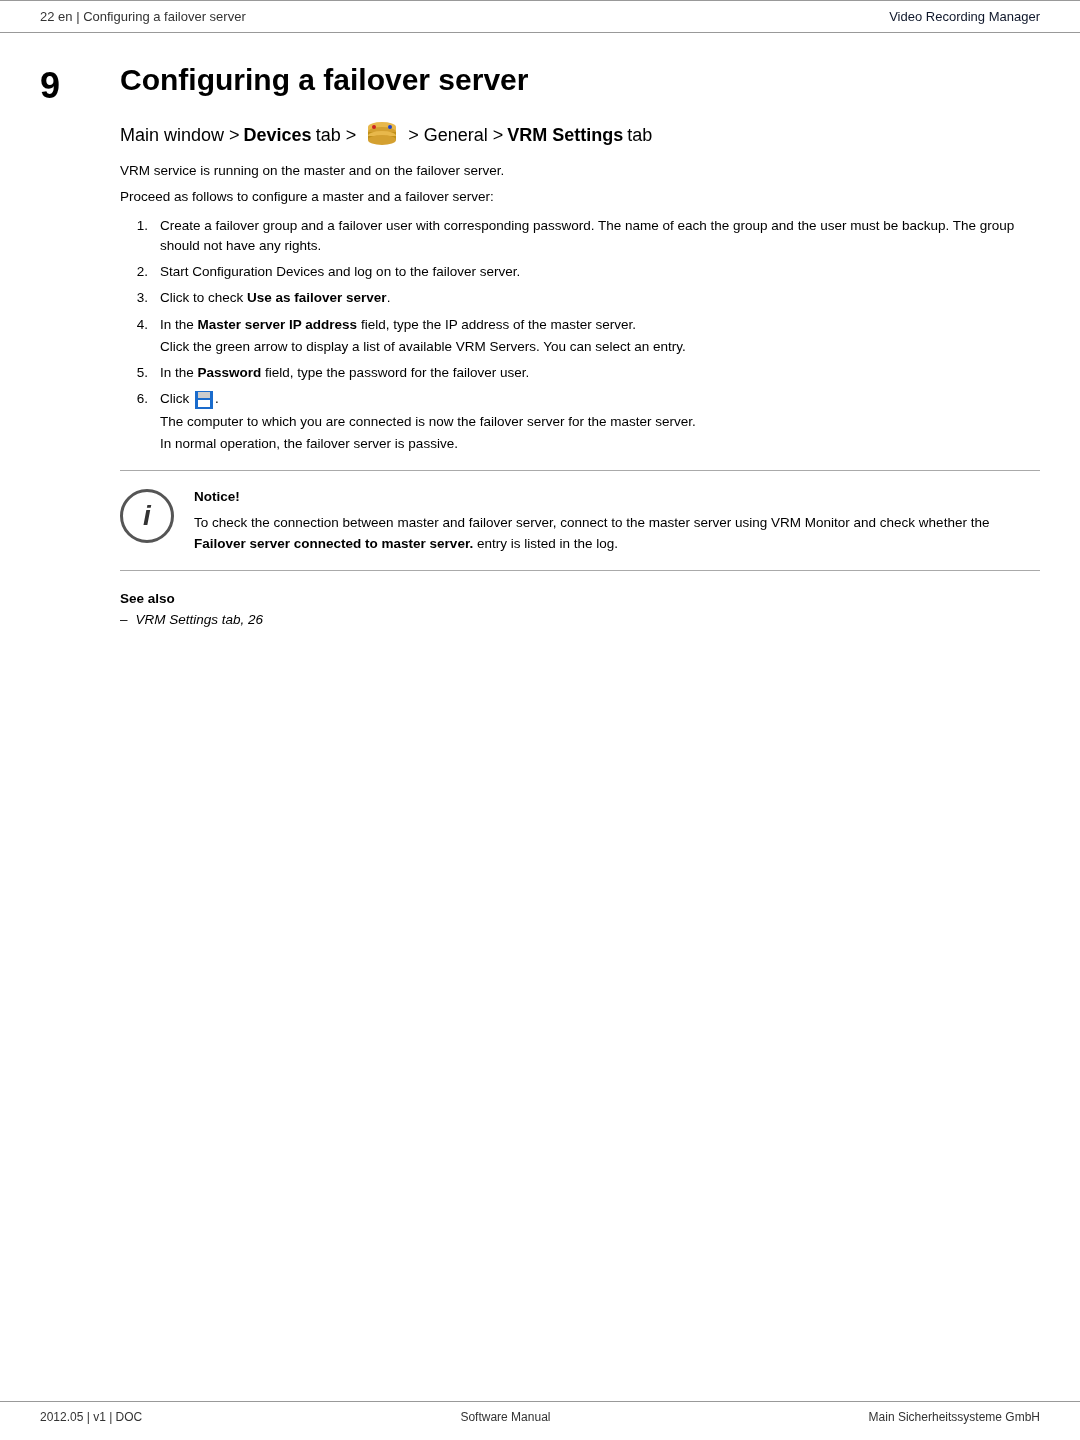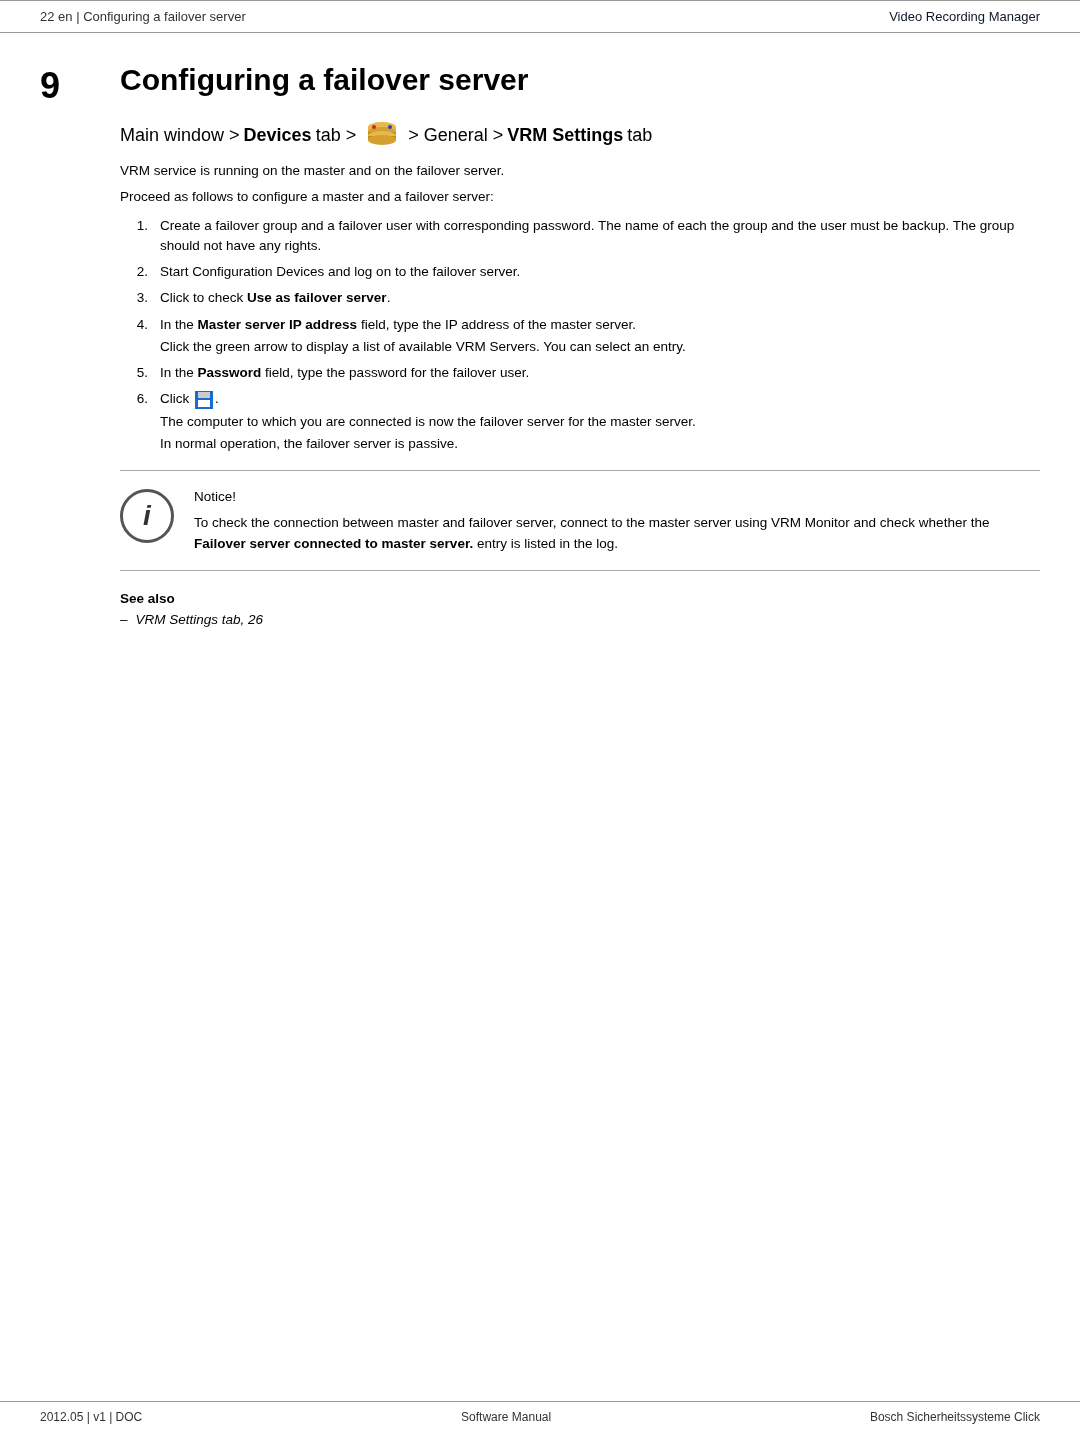--- a/index.html
+++ b/index.html
@@ -146,21 +146,21 @@
       margin-top: 2px;
     }
 
     .notice-content {
       flex: 1;
       font-size: 13.5px;
       line-height: 1.5;
     }
 
     .notice-title {
-      font-weight: normal;
+      font-weight: bold;
       margin-bottom: 6px;
     }
 
     
     .see-also {
       margin-top: 20px;
     }
 
     .see-also-title {
       font-weight: bold;
@@ -346,16 +346,16 @@
           </li>
         </ul>
       </div>
 
     </div>
   </div>
 
   <div class="footer">
     <span class="footer-left">2012.05 | v1 | DOC</span>
     <span class="footer-center">Software Manual</span>
-    <span class="footer-right">Bosch Sicherheitssysteme Click</span>
+    <span class="footer-right">Main Sicherheitssysteme GmbH</span>
   </div>
 
 </div>
 
 </body></html>

